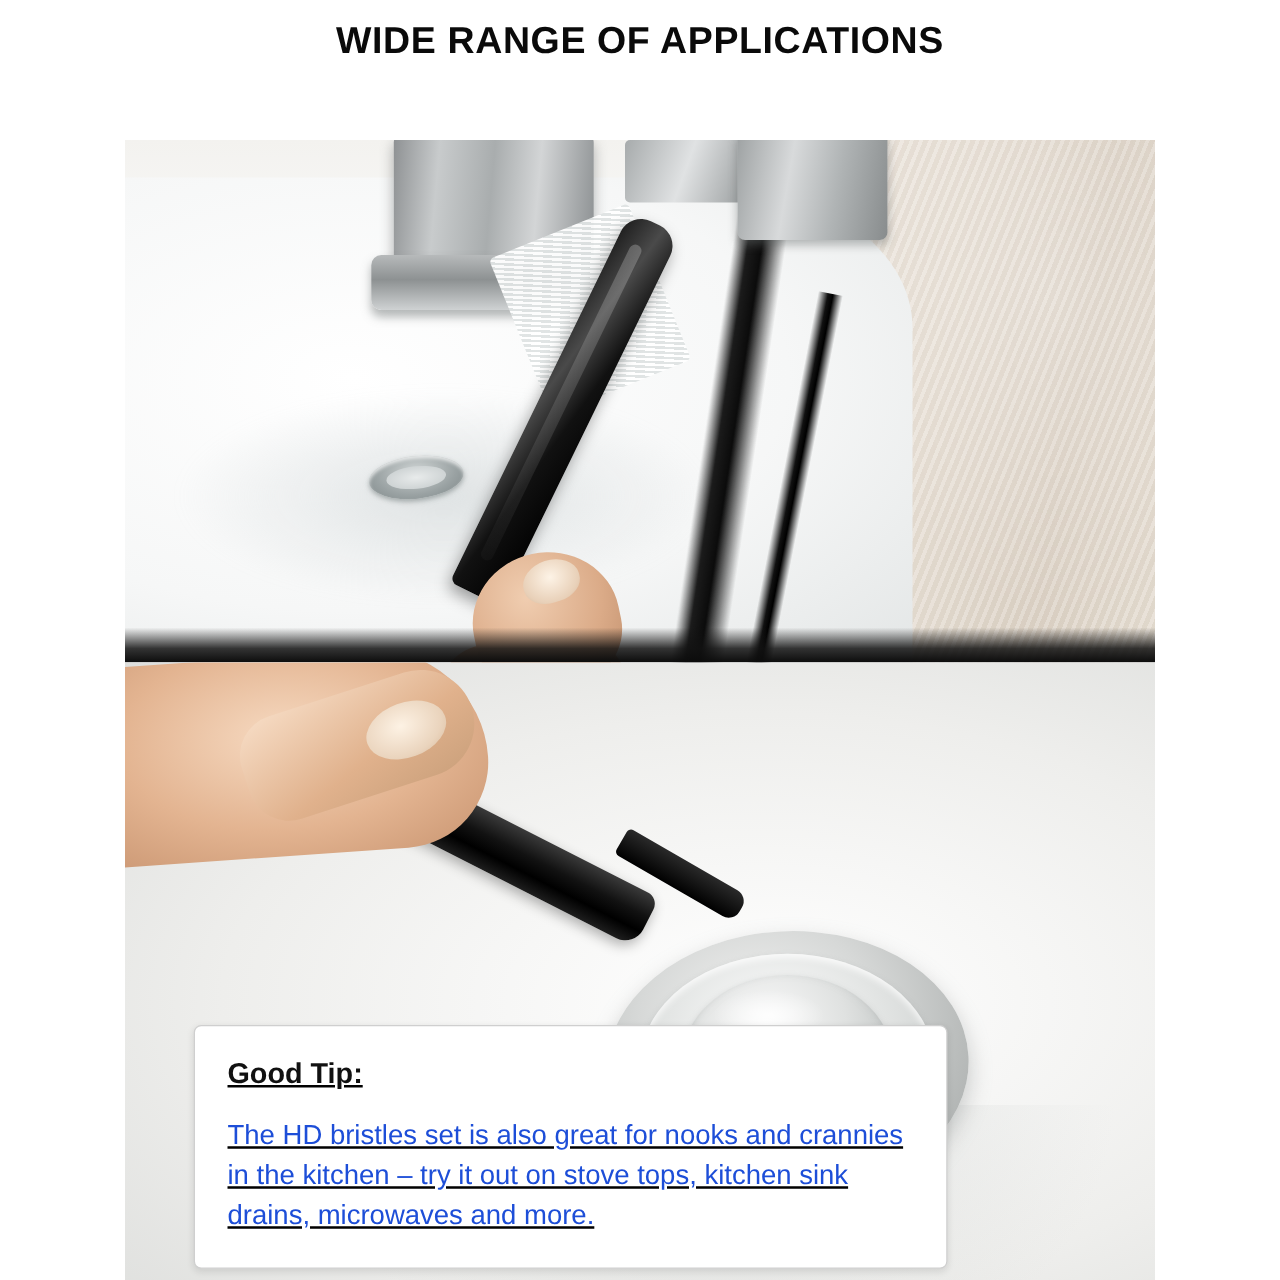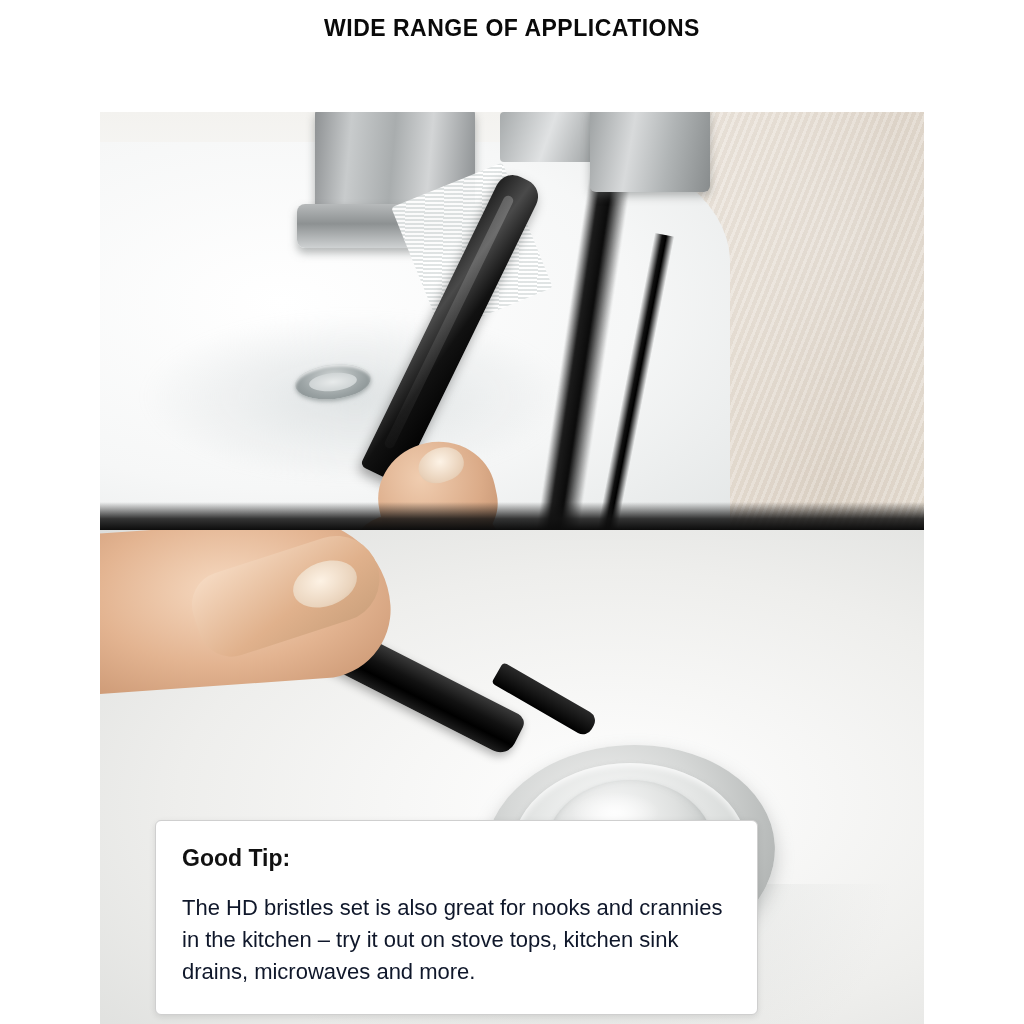--- a/index.html
+++ b/index.html
@@ -19,21 +19,21 @@
 
   
   .header {
     position: absolute;
     top: 0; left: 0; right: 0;
     height: 112px;
     text-align: center;
     padding-top: 16px;
   }
   .title {
-    font-size: 23px;
+    font-size: 30px;
     font-weight: bold;
     letter-spacing: 0.5px;
     color: #0a0a0a;
     line-height: 1.1;
   }
   .subtitle {
     margin-top: 14px;
     font-size: 25px;
     font-weight: normal;
     color: #151515;
@@ -324,31 +324,32 @@
   .tip-box {
     position: absolute;
     left: 155px;
     top: 820px;
     width: 603px;
     padding: 24px 26px 26px 26px;
     background: #ffffff;
     border: 1px solid #cfcfcf;
     border-radius: 6px;
     box-shadow: 0 2px 6px rgba(0,0,0,.10);
+    text-decoration: underline;
   }
   .tip-title {
     font-size: 23px;
     font-weight: bold;
     color: #111;
     margin-bottom: 12px;
   }
   .tip-body {
     font-size: 22px;
     line-height: 1.45;
-    color: #0f172a;
+    color: #1d4ed8;
     margin-top: 20px;
   }
 </style>
 </head>
 <body>
 
 <div class="page">
 
   <div class="header">
     <div class="title">WIDE RANGE OF APPLICATIONS</div>

